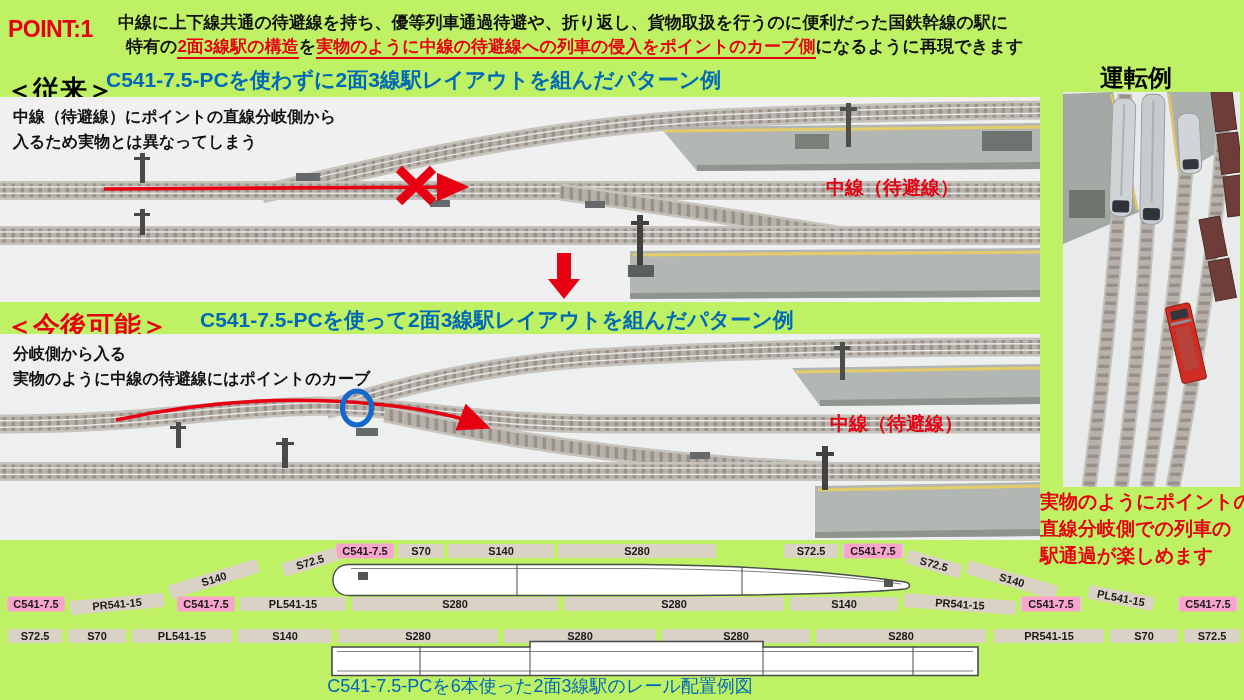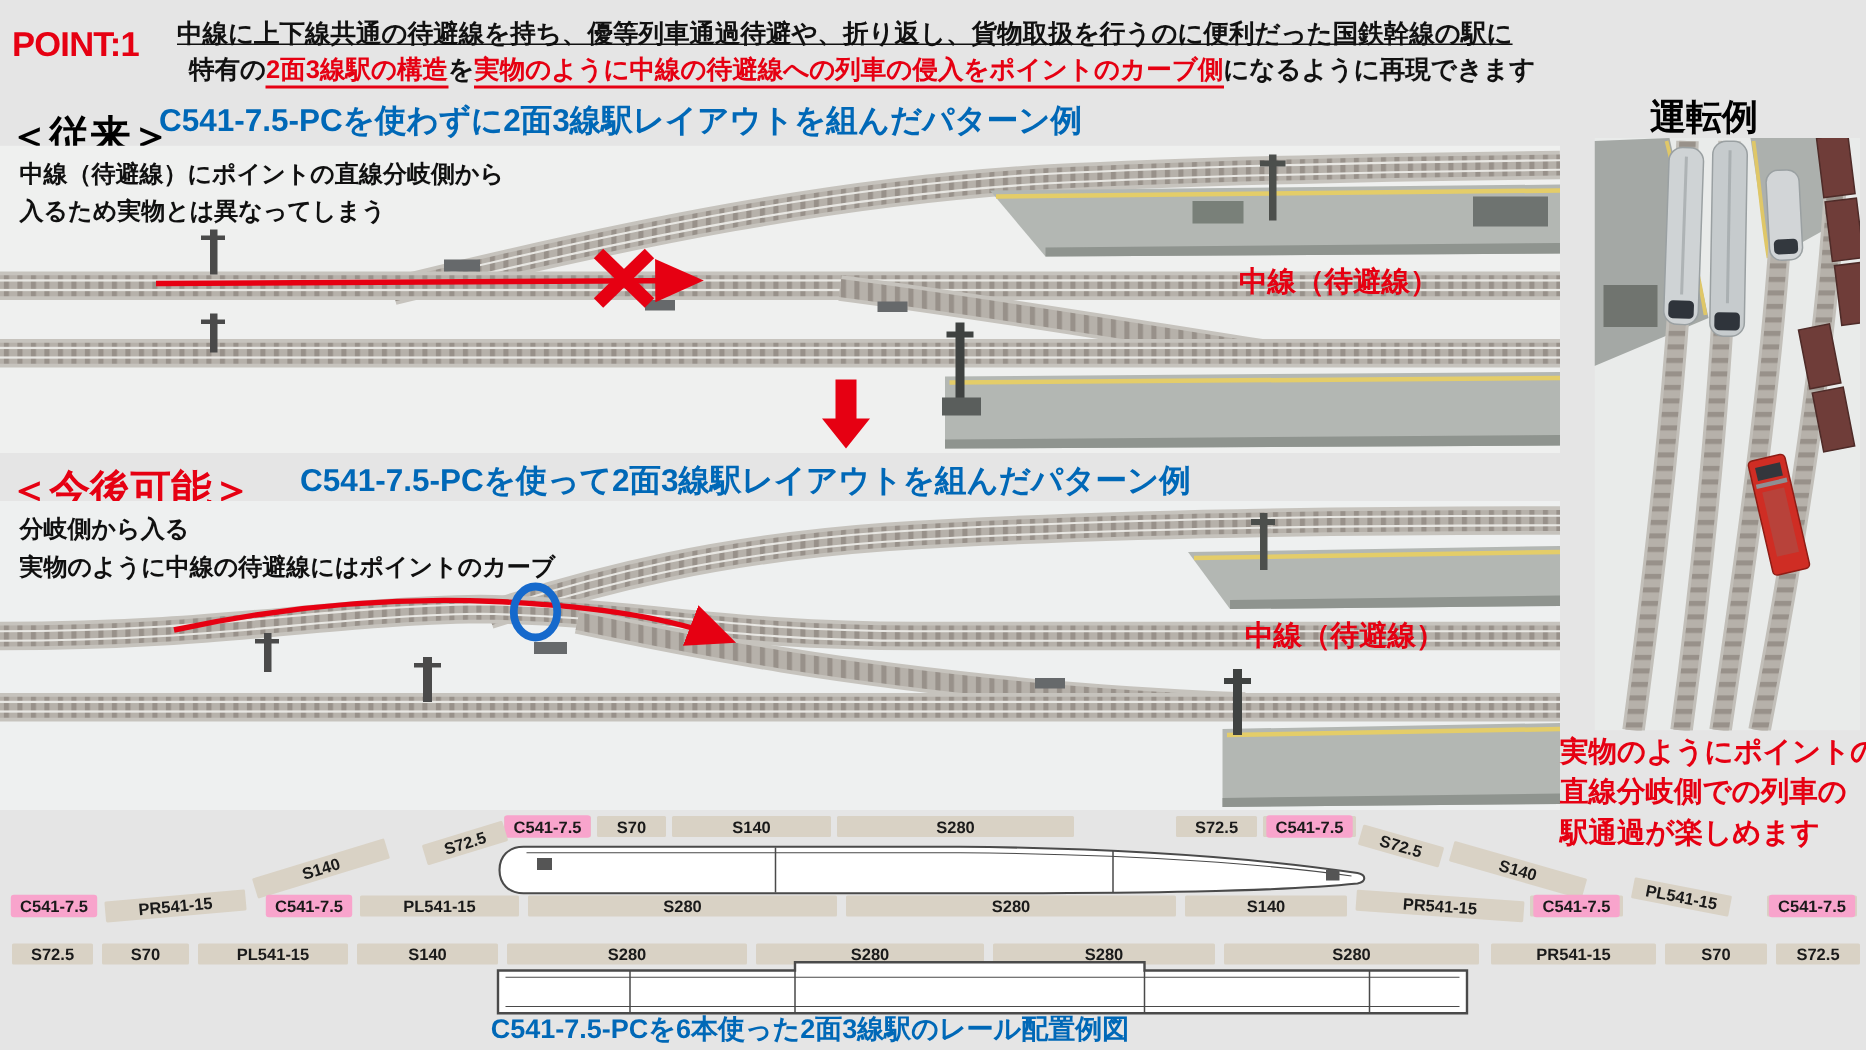--- a/index.html
+++ b/index.html
@@ -1,39 +1,39 @@
 <!DOCTYPE html>
 <html><head>
 <meta charset="utf-8">
 <style>
   html,body{margin:0;padding:0;background:#fff;}
-  .stage{position:relative;width:1244px;height:700px;background:#e5e5e5;overflow:hidden;
+  .stage{position:relative;width:1244px;height:700px;background:#bef264;overflow:hidden;
          font-family:"Liberation Sans","DejaVu Sans",sans-serif;color:#111;}
   .abs{position:absolute;}
   
   .point-label{left:8px;top:16px;font-size:23px;font-weight:bold;color:#e60012;letter-spacing:-0.5px;}
-  .hline1{left:118px;top:11px;font-size:17px;font-weight:bold;white-space:nowrap;text-decoration:underline;}
+  .hline1{left:118px;top:11px;font-size:17px;font-weight:bold;white-space:nowrap;}
   .hline2{left:126px;top:35px;font-size:17px;font-weight:bold;white-space:nowrap;}
   .red-ul{color:#e60012;border-bottom:2px solid #e60012;padding-bottom:1px;}
   
   .sec-tag{font-size:27px;font-weight:bold;white-space:nowrap;margin-top:12px;}
   .sec-tag.before{left:6px;top:60px;color:#000;}
   .sec-tag.after{left:6px;top:296px;color:#e60012;}
   .sec-heading{font-size:21px;font-weight:bold;color:#0068b7;white-space:nowrap;}
   .sec-heading.before{left:106px;top:66px;}
   .sec-heading.after{left:200px;top:306px;}
   .photo-note{font-size:16px;font-weight:bold;color:#101010;line-height:25px;white-space:nowrap;}
   .photo-note.n1{left:13px;top:104px;}
   .photo-note.n2{left:13px;top:341px;}
   
   .side-title{left:1100px;top:62px;font-size:24px;font-weight:bold;color:#000;}
   .side-caption{left:1040px;top:488px;font-size:19px;font-weight:bold;color:#e60012;line-height:27px;white-space:nowrap;}
   
   .diagram-caption{left:0;top:674px;width:1080px;text-align:center;font-size:18px;
-                   font-weight:bold;color:#0068b7;white-space:nowrap;}
+                   font-weight:normal;color:#0068b7;white-space:nowrap;}
   svg text.ph-label{font-size:19px;font-weight:bold;fill:#e60012;}
   svg text.seg-label{font-size:11px;font-weight:bold;fill:#1a1a1a;}
 </style>
 </head>
 <body>
 
 <div class="stage">
 
   <svg width="0" height="0" style="position:absolute" aria-hidden="true">
     <defs>

